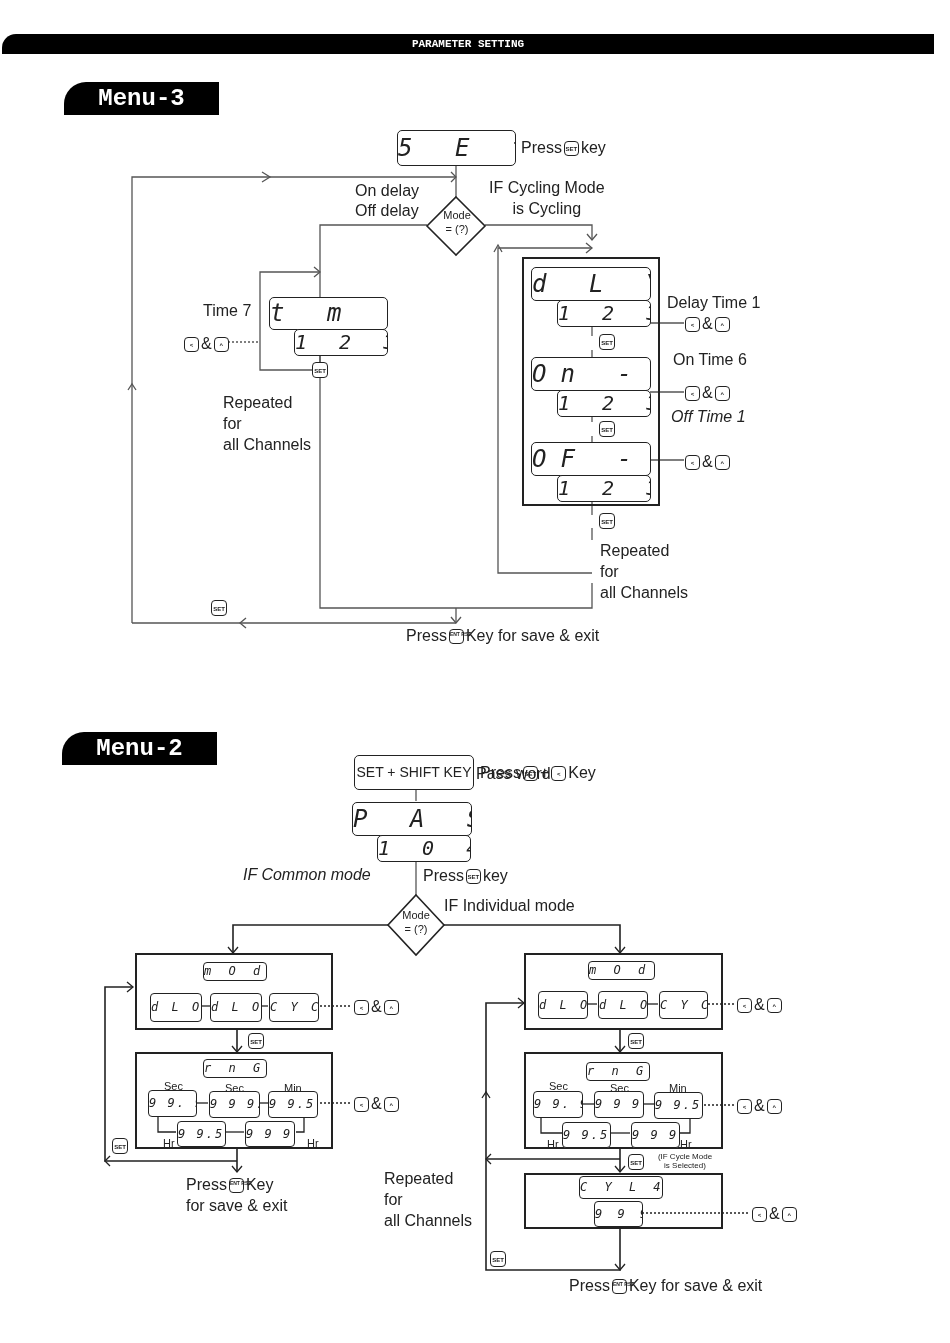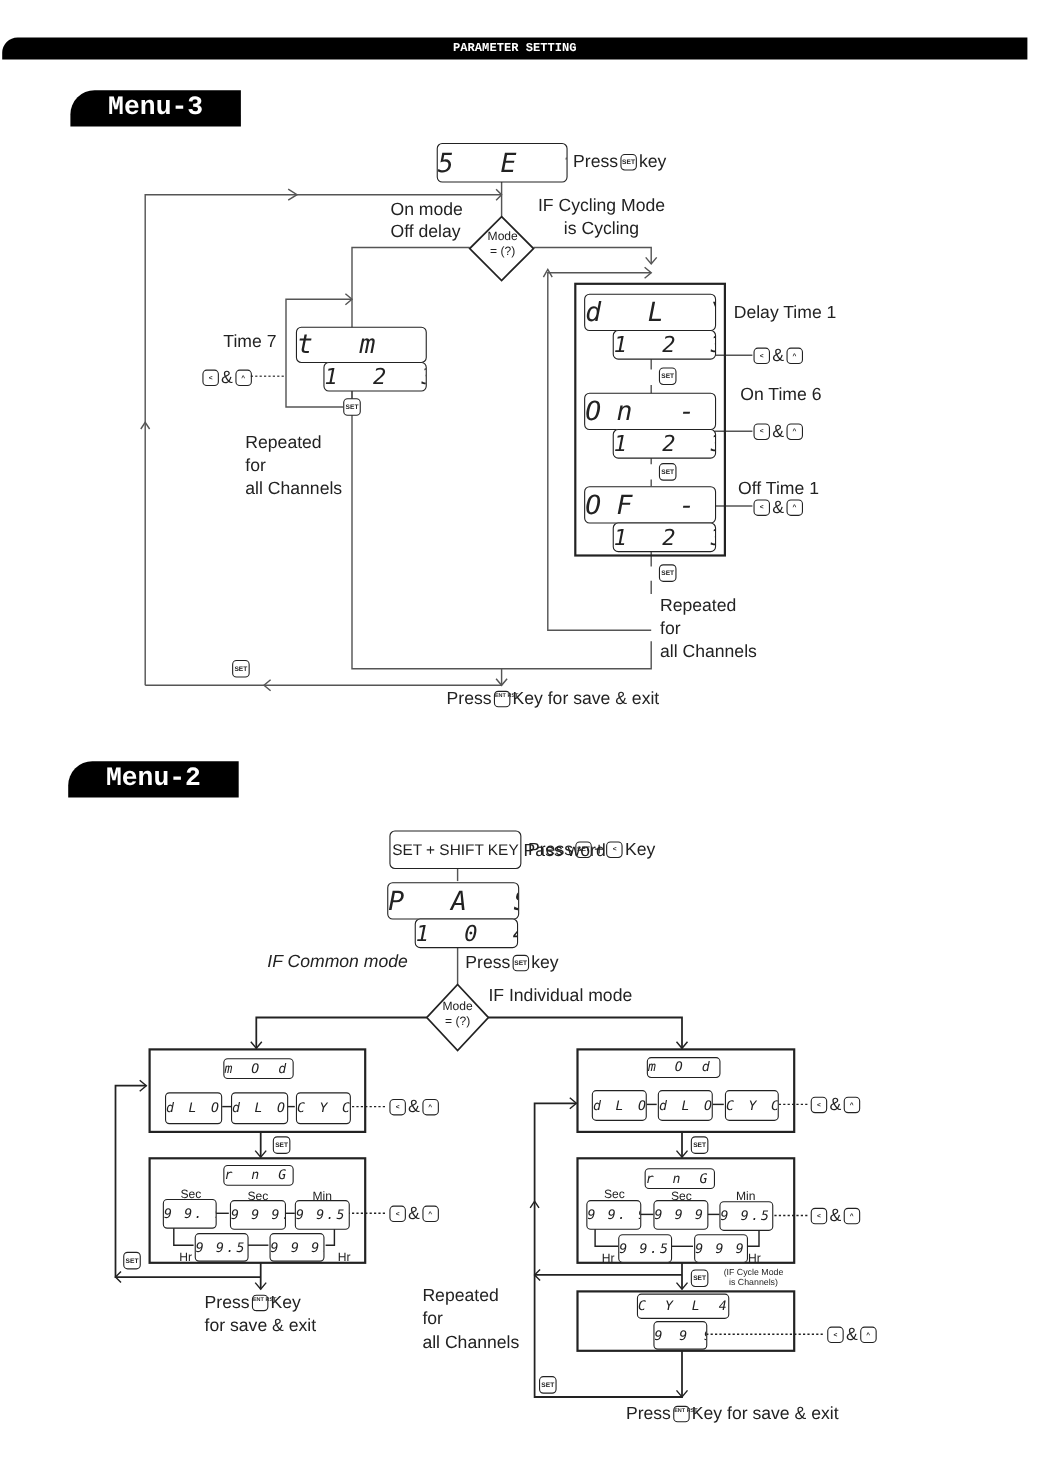--- a/index.html
+++ b/index.html
@@ -110,21 +110,21 @@
 </svg>
 
 <div class="abs menu-tag" style="left:64px;top:82px;">Menu-3</div>
 
 <div class="lcd big" style="left:397px;top:130px;width:117px;height:34px;line-height:34px;">5 E t</div>
 <div class="lbl" style="left:521px;top:137px;">
   <span>Press</span><span class="inl">SET</span><span>key</span>
 </div>
 
 <div class="lbl" style="left:355px;top:181px;line-height:20px;">
-  <div>On mode</div>
+  <div>On delay</div>
   <div>Off delay</div>
 </div>
 <div class="lbl small" style="left:440px;top:208px;line-height:14px;text-align:center;width:34px;">
   <div>Mode</div>
   <div>= (?)</div>
 </div>
 <div class="lbl" style="left:489px;top:177px;text-align:center;">
   <div>IF Cycling Mode</div>
   <div>is Cycling</div>
 </div>
@@ -145,41 +145,41 @@
 <div class="box" style="left:522px;top:257px;width:138px;height:249px;"></div>
 <div class="lcd big" style="left:531px;top:267px;width:118px;height:32px;line-height:32px;">d L Y 1</div>
 <div class="lcd mid" style="left:557px;top:300px;width:92px;height:25px;line-height:25px;letter-spacing:10px;">1 2 3 4</div>
 <div class="key" style="left:599px;top:334px;">SET</div>
 <div class="lcd big" style="left:531px;top:357px;width:118px;height:32px;line-height:32px;">On - 1</div>
 <div class="lcd mid" style="left:557px;top:390px;width:92px;height:25px;line-height:25px;letter-spacing:10px;">1 2 3 4</div>
 <div class="key" style="left:599px;top:421px;">SET</div>
 <div class="lcd big" style="left:531px;top:442px;width:118px;height:32px;line-height:32px;">OF - 1</div>
 <div class="lcd mid" style="left:557px;top:475px;width:92px;height:25px;line-height:25px;letter-spacing:10px;">1 2 3 4</div>
 
-<div class="lbl" style="left:667px;top:274px;">Delay Time 1</div>
+<div class="lbl" style="left:667px;top:292px;">Delay Time 1</div>
 <div class="lbl" style="left:673px;top:349px;">On Time 6</div>
-<div class="lbl" style="left:671px;top:434px;">Off Time 1</div>
+<div class="lbl" style="left:671px;top:406px;font-style:italic;">Off Time 1</div>
 
 <div class="lbl" style="left:683px;top:313px;"><span class="inl">&lt;</span><span>&amp;</span><span class="inl">^</span></div>
 <div class="lbl" style="left:683px;top:382px;"><span class="inl">&lt;</span><span>&amp;</span><span class="inl">^</span></div>
 <div class="lbl" style="left:683px;top:451px;"><span class="inl">&lt;</span><span>&amp;</span><span class="inl">^</span></div>
 
 <div class="key" style="left:599px;top:513px;">SET</div>
 <div class="lbl" style="left:600px;top:540px;">
   <div>Repeated</div>
   <div>for</div>
   <div>all Channels</div>
 </div>
 
 <div class="key" style="left:211px;top:600px;">SET</div>
 <div class="lbl" style="left:406px;top:625px;">
   <span>Press</span><span class="inl" style="font-size:5px;line-height:6px;padding-top:1px;">ENT RST</span><span>Key for save &amp; exit</span>
 </div>
 
-<div class="abs menu-tag" style="left:62px;top:692px;">Menu-2</div>
+<div class="abs menu-tag" style="left:62px;top:732px;">Menu-2</div>
 
 <div class="lcd" style="left:354px;top:755px;width:118px;height:33px;line-height:33px;font-family:'Liberation Sans',sans-serif;font-style:normal;letter-spacing:0;font-size:14px;">SET + SHIFT KEY</div>
 <div class="lbl" style="left:480px;top:762px;">
   <span>Press</span><span class="inl">SET</span><span>+</span><span class="inl">&lt;</span><span>Key</span>
 </div>
 
 <div class="lcd big" style="left:352px;top:802px;width:118px;height:32px;line-height:32px;">P A S S</div>
 <div class="lbl" style="left:476px;top:763px;">Pass word</div>
 <div class="lcd mid" style="left:377px;top:835px;width:92px;height:25px;line-height:25px;letter-spacing:10px;">1 0 4 4</div>
 <div class="lbl" style="left:423px;top:865px;">
@@ -238,21 +238,21 @@
 <div class="lcd sm" style="left:654px;top:1092px;width:47px;height:25px;line-height:25px;letter-spacing:2px;">9 9.5 9</div>
 <div class="lcd sm" style="left:562px;top:1122px;width:47px;height:24px;line-height:24px;letter-spacing:2px;">9 9.5 9</div>
 <div class="lcd sm" style="left:631px;top:1122px;width:47px;height:24px;line-height:24px;letter-spacing:2px;">9 9 9.9</div>
 <div class="lbl small" style="left:547px;top:1134px;">Hr</div>
 <div class="lbl small" style="left:680px;top:1134px;">Hr</div>
 <div class="lbl" style="left:735px;top:1095px;"><span class="inl">&lt;</span><span>&amp;</span><span class="inl">^</span></div>
 
 <div class="key" style="left:628px;top:1154px;">SET</div>
 <div class="lbl tiny" style="left:656px;top:1152px;width:58px;">
   <div>(IF Cycle Mode</div>
-  <div>is Channels)</div>
+  <div>is Selected)</div>
 </div>
 
 <div class="box" style="left:524px;top:1173px;width:199px;height:56px;"></div>
 <div class="lcd sm" style="left:579px;top:1176px;width:82px;height:21px;line-height:21px;">C Y L 4</div>
 <div class="lcd sm" style="left:594px;top:1201px;width:47px;height:24px;line-height:24px;letter-spacing:4px;">9 9 9</div>
 <div class="lbl" style="left:750px;top:1203px;"><span class="inl">&lt;</span><span>&amp;</span><span class="inl">^</span></div>
 
 <div class="lbl" style="left:384px;top:1168px;">
   <div>Repeated</div>
   <div>for</div>

